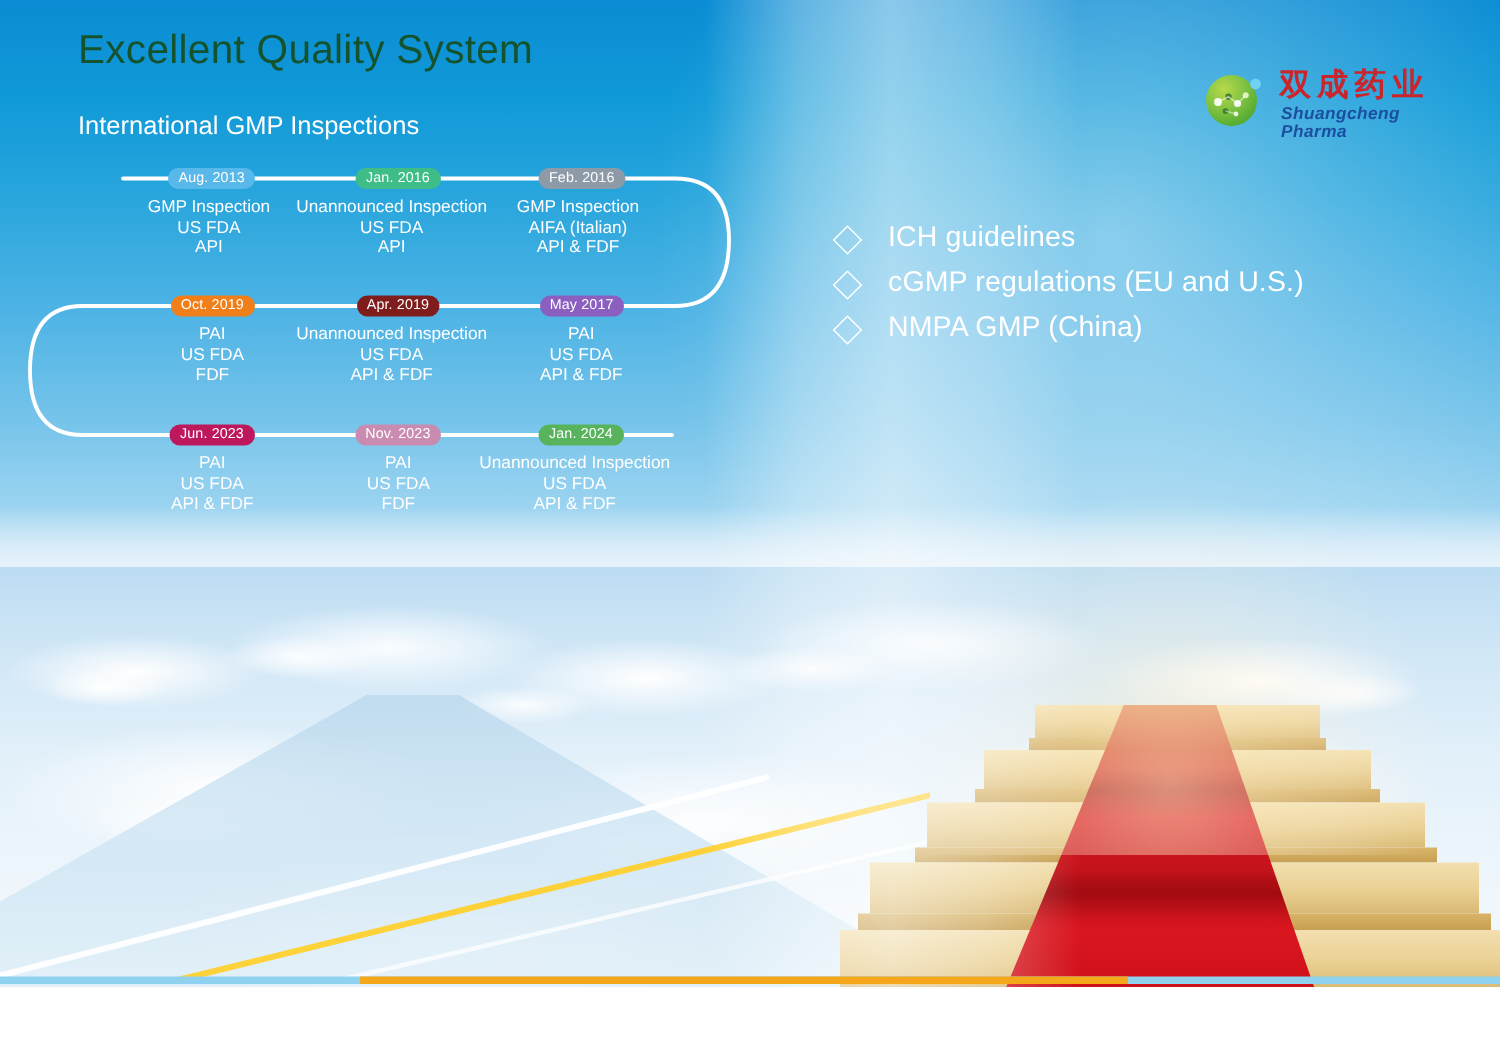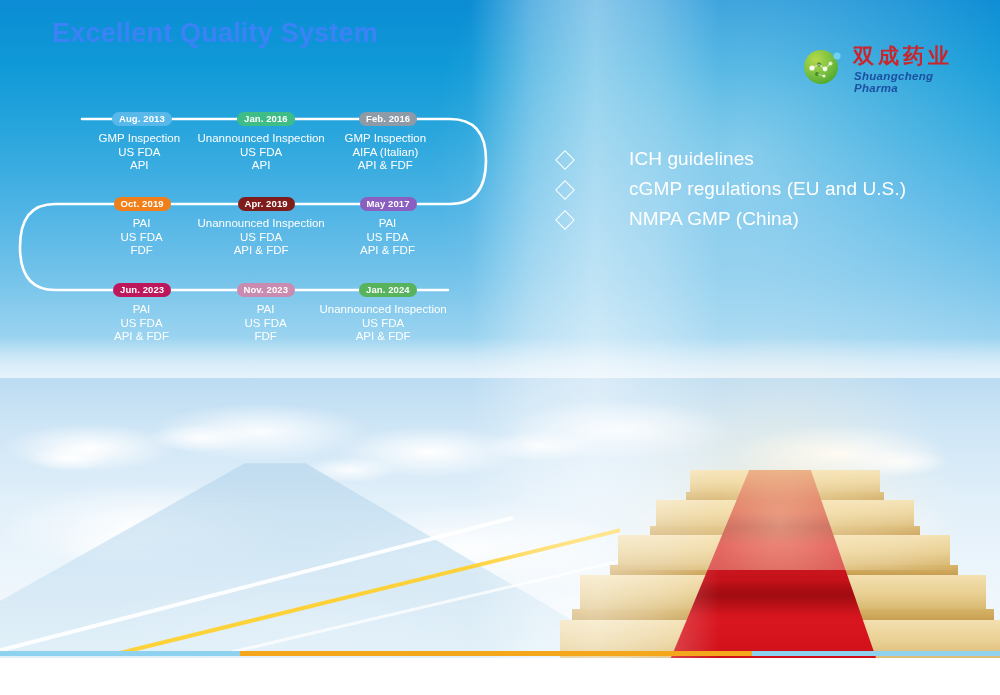--- a/index.html
+++ b/index.html
@@ -98,44 +98,44 @@
     background:linear-gradient(90deg, rgba(255,255,255,0) 0%, rgba(255,255,255,.30) 25%, rgba(255,255,255,.45) 50%, rgba(255,255,255,.26) 75%, rgba(255,255,255,0) 100%);
     pointer-events:none;
   }
 
   
   .bottom-white { position:absolute; left:0; top:658px; width:1000px; height:37px; background:#ffffff; }
   .rule-blue { position:absolute; left:0; top:651px; width:1000px; height:5px; background:#8fd2f0; }
   .rule-orange { position:absolute; left:240px; top:651px; width:512px; height:5px; background:#f5a71c; }
 
   
-  .title { position:absolute; left:52px; top:18px; font-size:27px; font-weight:700; color:#3b82f6; letter-spacing:.2px; }
+  .title { position:absolute; left:52px; top:18px; font-size:27px; font-weight:400; color:#14532d; letter-spacing:.2px; }
   .subtitle { position:absolute; left:52px; top:74px; font-size:17px; font-weight:400; color:#ffffff; }
 
   
   .logo { position:absolute; left:801px; top:42px; width:176px; height:48px; }
   .logo-mark { position:absolute; left:0; top:2px; width:44px; height:44px; }
   .logo-cn { position:absolute; left:52px; top:0px; font-size:21px; font-weight:700; color:#c9252b; letter-spacing:4px;
              font-family:"DejaVu Sans", sans-serif; }
   .logo-en { position:absolute; left:53px; top:28px; font-size:11.5px; font-style:italic; font-weight:700; color:#1b4fa0; letter-spacing:.3px; }
 
   
   .timeline { position:absolute; left:0; top:100px; width:520px; height:260px; }
   .tl-svg { position:absolute; left:0; top:0; }
   .badge {
     position:absolute; height:14px; line-height:14px; border-radius:7px;
-    font-size:9.5px; font-weight:700; color:#ffffff; text-align:center;
+    font-size:9.5px; font-weight:400; color:#ffffff; text-align:center;
     padding:0 7px; white-space:nowrap; letter-spacing:.1px;
   }
   .entry { position:absolute; text-align:center; color:#ffffff; font-size:11.5px; font-weight:400; line-height:13.5px; white-space:nowrap; }
 
   
   .panel { position:absolute; left:552px; top:140px; width:430px; }
   .panel-lead { font-size:19px; color:#ffffff; font-weight:400; letter-spacing:.1px; }
-  .bullet-row { display:flex; align-items:center; margin-top:8px; padding-left:4px;gap:37px; }
+  .bullet-row { display:flex; align-items:center; margin-top:8px; padding-left:4px; }
   .diamond { width:17px; height:17px; flex:0 0 17px; margin-right:19px; position:relative; }
   .diamond:before {
     content:""; position:absolute; left:2px; top:2px; width:12px; height:12px;
     border:1.6px solid #ffffff; transform:rotate(45deg);
   }
   .bullet-text { font-size:19px; color:#ffffff; font-weight:400; letter-spacing:.1px; }
 </style>
 </head>
 <body>
 
@@ -171,20 +171,21 @@
     <div class="carpet-shade"></div>
   </div>
   <div class="stair-haze"></div>
   <div class="light-shaft"></div>
 
   <div class="bottom-white"></div>
   <div class="rule-blue"></div>
   <div class="rule-orange"></div>
 
   <div class="title">Excellent Quality System</div>
+  <div class="subtitle">International GMP Inspections</div>
 
   <div class="logo">
     <svg class="logo-mark" viewBox="0 0 44 44">
       <defs>
         <radialGradient id="lg" cx="35%" cy="28%" r="78%">
           <stop offset="0%" stop-color="#b6d94a"></stop>
           <stop offset="55%" stop-color="#7ec242"></stop>
           <stop offset="100%" stop-color="#4fa82e"></stop>
         </radialGradient>
       </defs>

